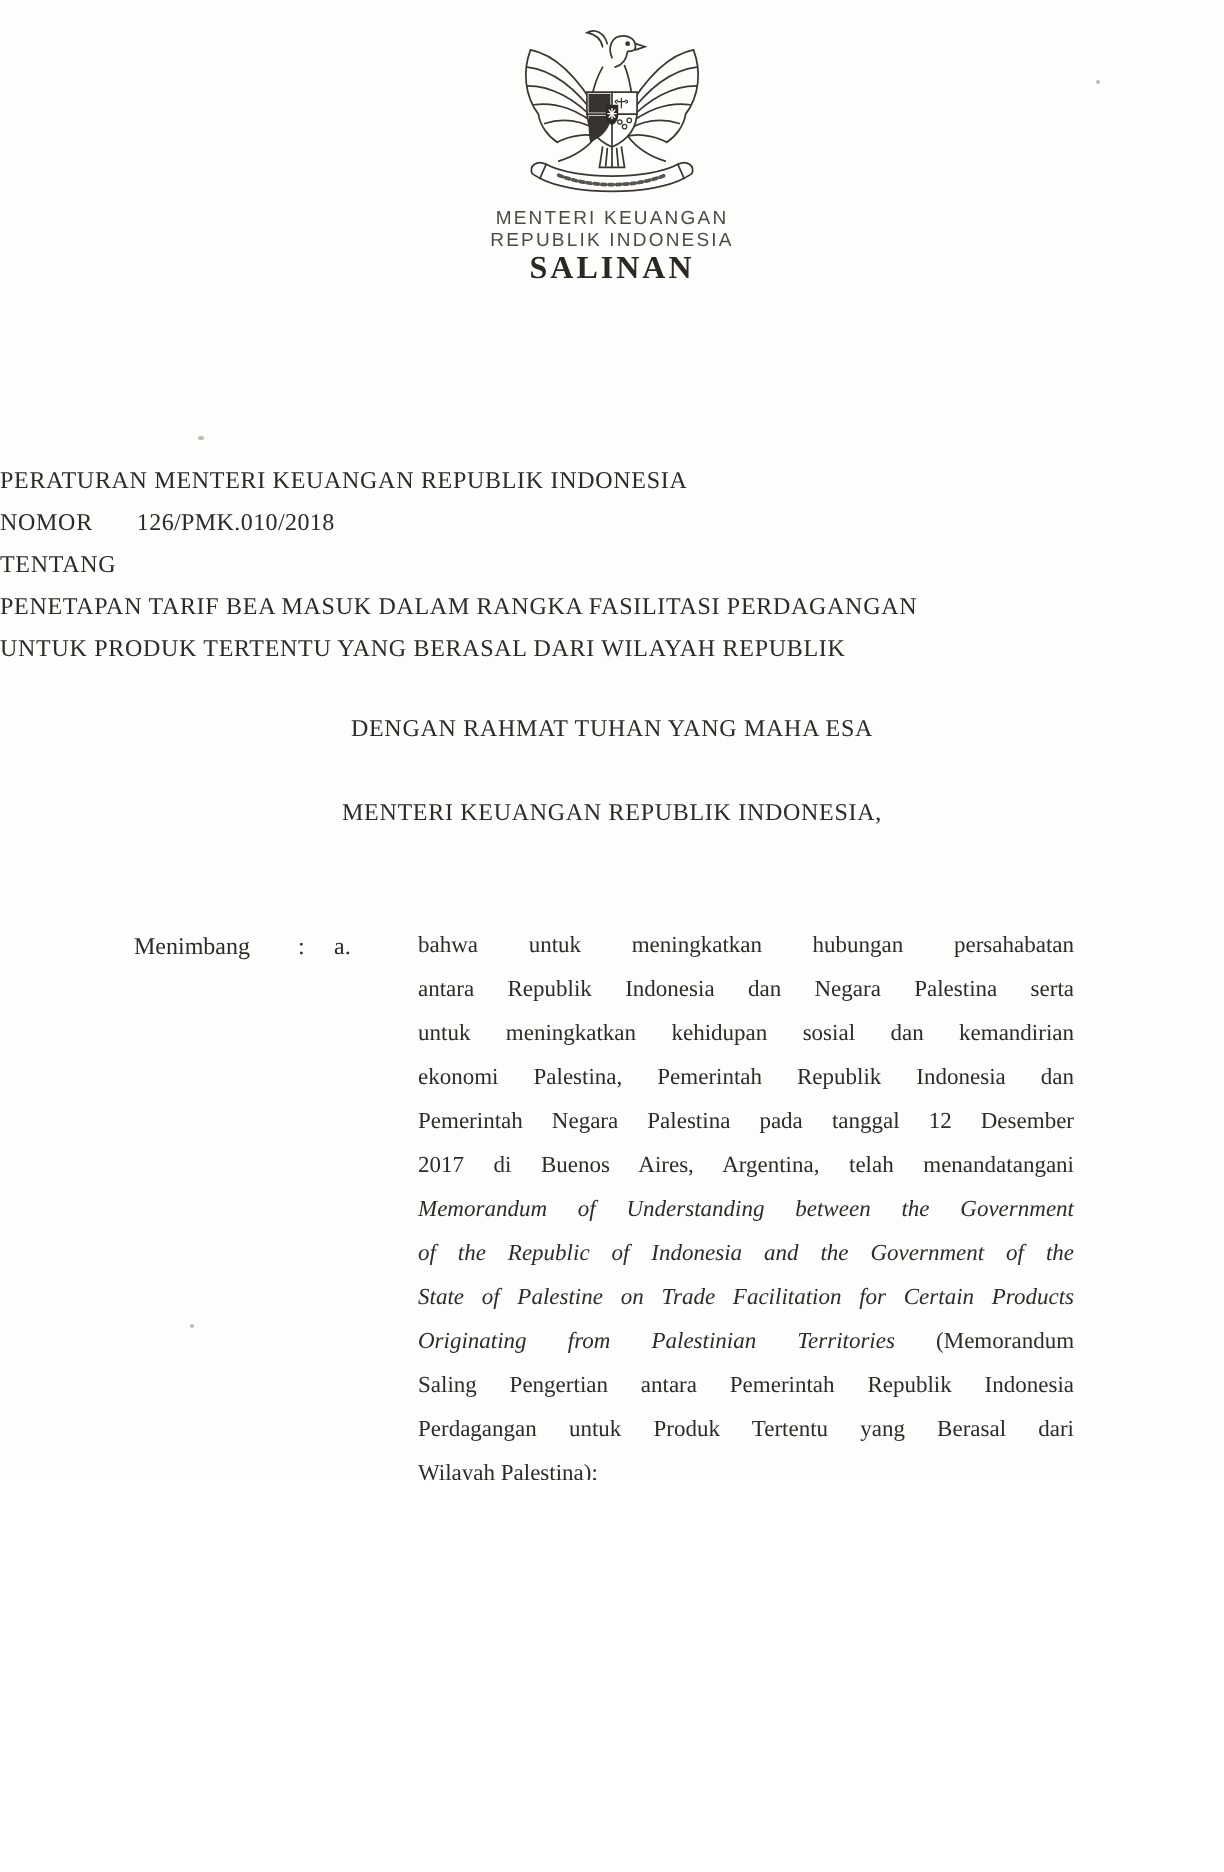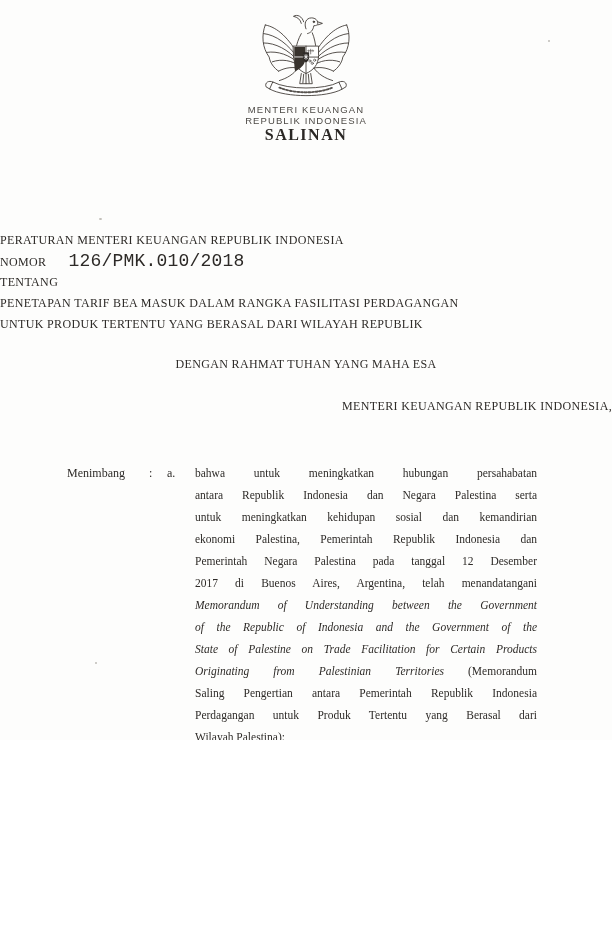--- a/index.html
+++ b/index.html
@@ -17,31 +17,31 @@
     font-size:9.5px;letter-spacing:1.1px;}
   .ministry-1{top:104px;}
   .ministry-2{top:115px;}
   .salinan{top:126px;font-weight:bold;font-size:16px;letter-spacing:1.5px;color:#2a2724;}
 
   
   .title-block{top:230px;left:0;right:0;text-align:left;
     font-size:12px;letter-spacing:.35px;color:#2d2a27;}
   .title-block .t-line{height:21px;line-height:21px;}
   .nomor-gap{display:inline-block;width:22px;}
-  .nomor-val{font-family:Liberation Mono, monospace;font-size:18px;letter-spacing:.2px;}
+  .nomor-val{font-family:Liberation Serif, serif;font-size:12px;letter-spacing:.2px;}
 
   .invocation{top:357px;font-size:12px;letter-spacing:.35px;}
-  .issuer{top:399px;font-size:12px;letter-spacing:.35px;text-align:right;}
+  .issuer{top:399px;font-size:12px;letter-spacing:.35px;}
 
   
   .consider-label{left:67px;top:462px;font-size:12px;line-height:22px;}
   .consider-colon{left:149px;top:462px;font-size:12px;line-height:22px;}
   .consider-letter{left:167px;top:462px;font-size:12px;line-height:22px;}
   .consider-para{left:195px;top:462px;width:342px;font-size:11.5px;}
-  .body-line{height:22px;line-height:22px;text-align:justify;text-align-last:justify;}
+  .body-line{height:22px;line-height:22px;text-align:justify;text-align-last:justify;margin-left:14px;}
   .body-line.last{text-align-last:left;}
   .seg.it{font-style:italic;}
 
   
   .watermark{left:430px;top:897px;font-family:"Liberation Sans",sans-serif;
     font-size:13.5px;letter-spacing:.1px;}
   .paraph{left:510px;top:866px;width:64px;height:64px;}
 
   
   .speck{position:absolute;background:#aaa59f;border-radius:50%;opacity:.75;}

